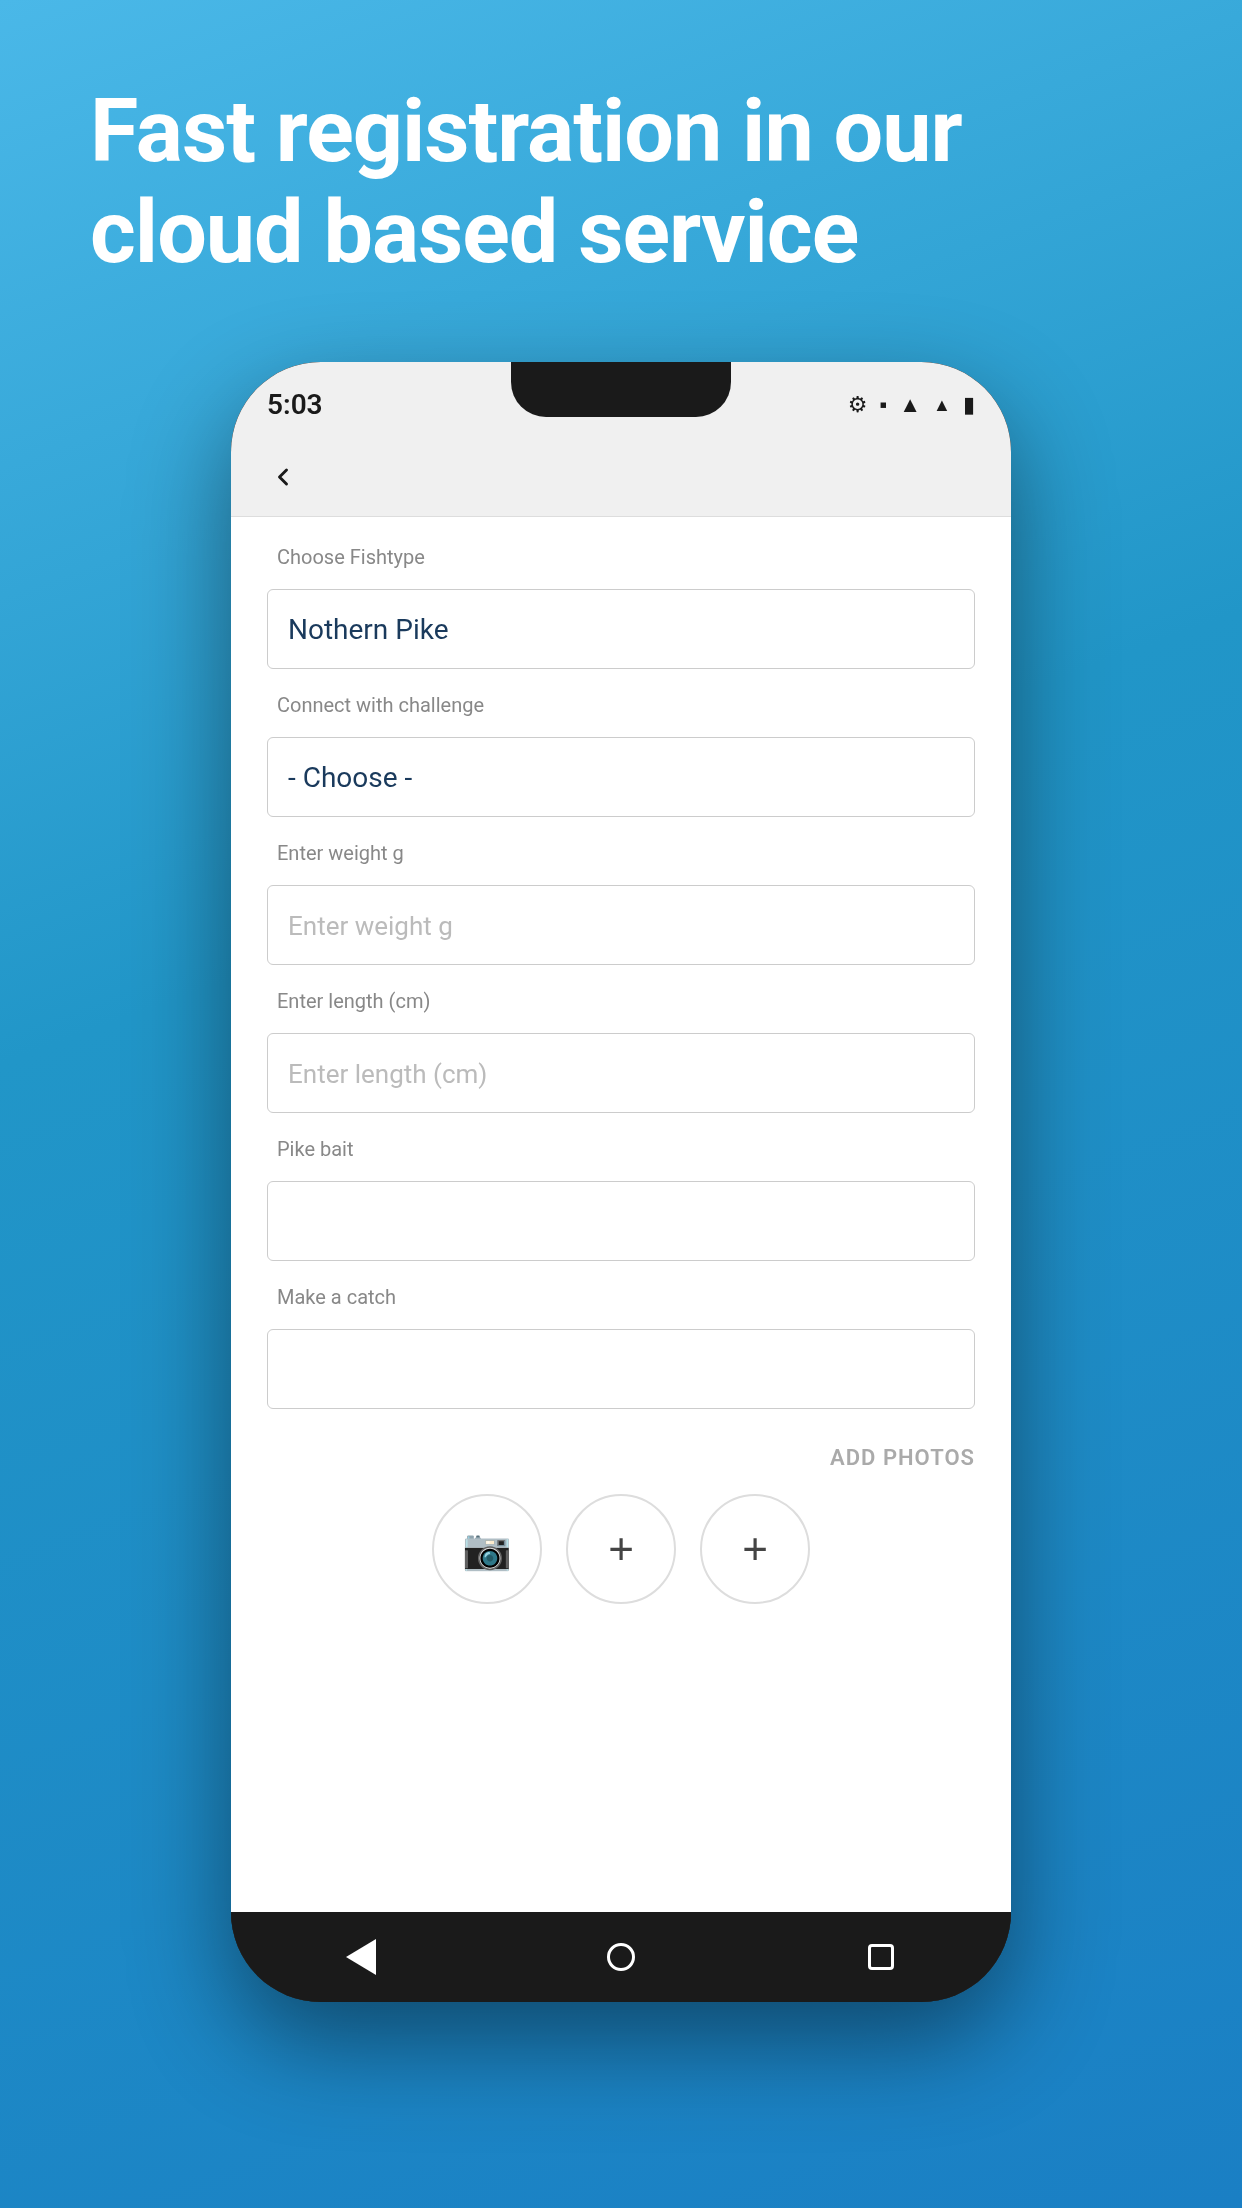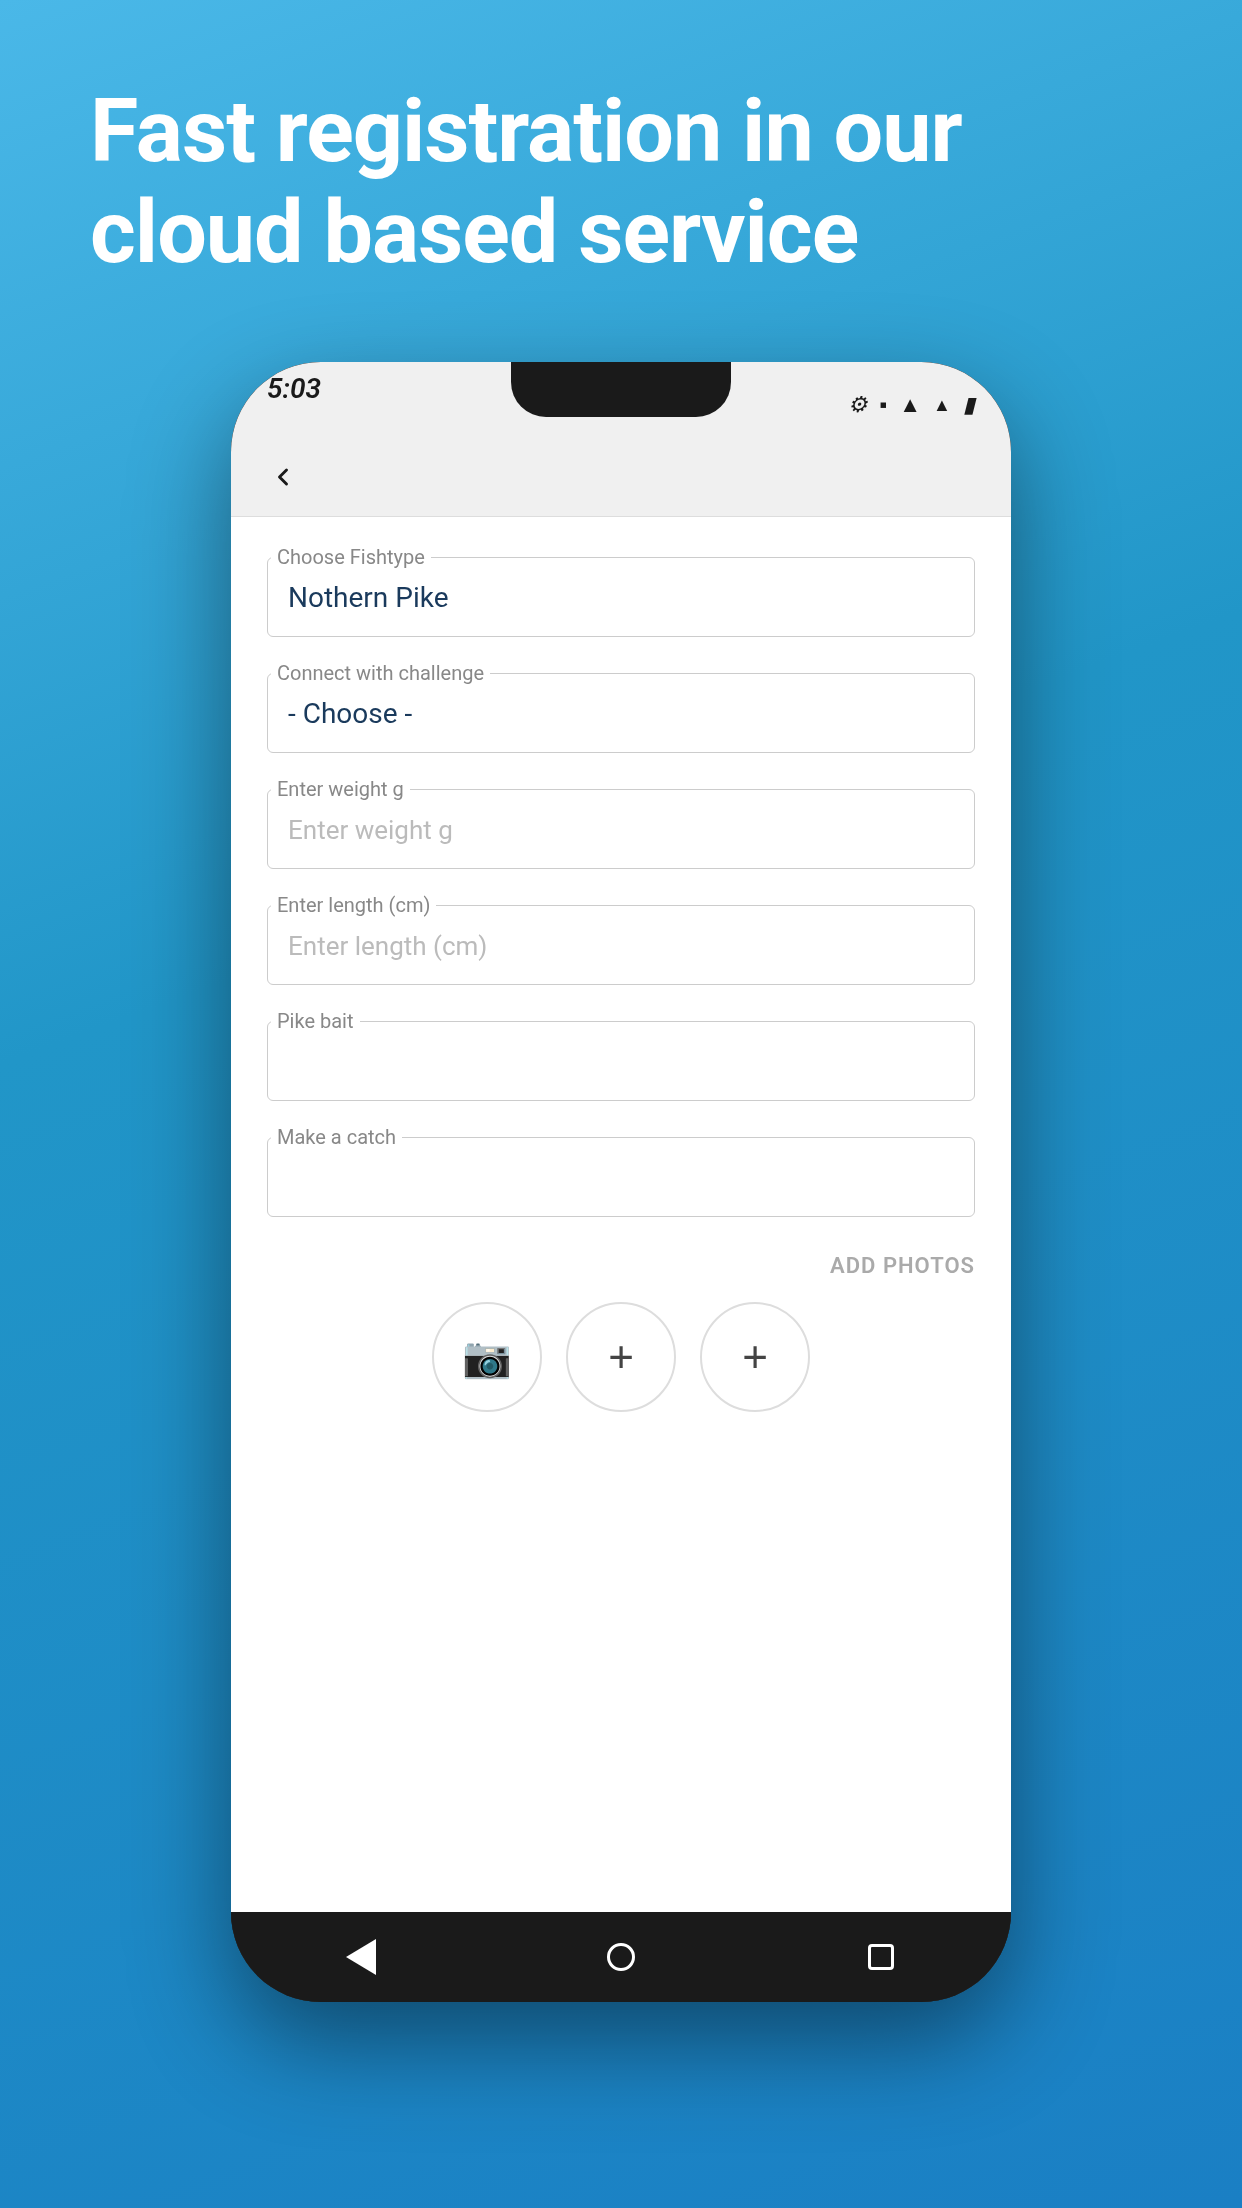--- a/index.html
+++ b/index.html
@@ -63,27 +63,27 @@
       background: #1a1a1a;
       border-radius: 0 0 35px 35px;
       z-index: 10;
     }
 
     
     .status-bar {
       height: 75px;
       background: #f0f0f0;
       display: flex;
+      align-items: center;
       justify-content: space-between;
       padding: 0 36px;
       padding-top: 10px;
       flex-shrink: 0;
       position: relative;
       z-index: 5;
-      font-style: italic;
     }
 
     .status-time {
       font-size: 28px;
       font-weight: 600;
       color: #1a1a1a;
     }
 
     .status-icons {
       display: flex;
@@ -160,20 +160,21 @@
       width: 100%;
       height: 80px;
       border: 1.5px solid #ccc;
       border-radius: 6px;
       padding: 0 20px;
       font-size: 28px;
       color: #1a3a5c;
       background: #fff;
       outline: none;
       font-family: inherit;
+      margin-top: 32px;
     }
 
     .field-input::placeholder {
       color: #bbb;
       font-size: 26px;
     }
 
     .field-input.has-value {
       color: #1a3a5c;
     }

